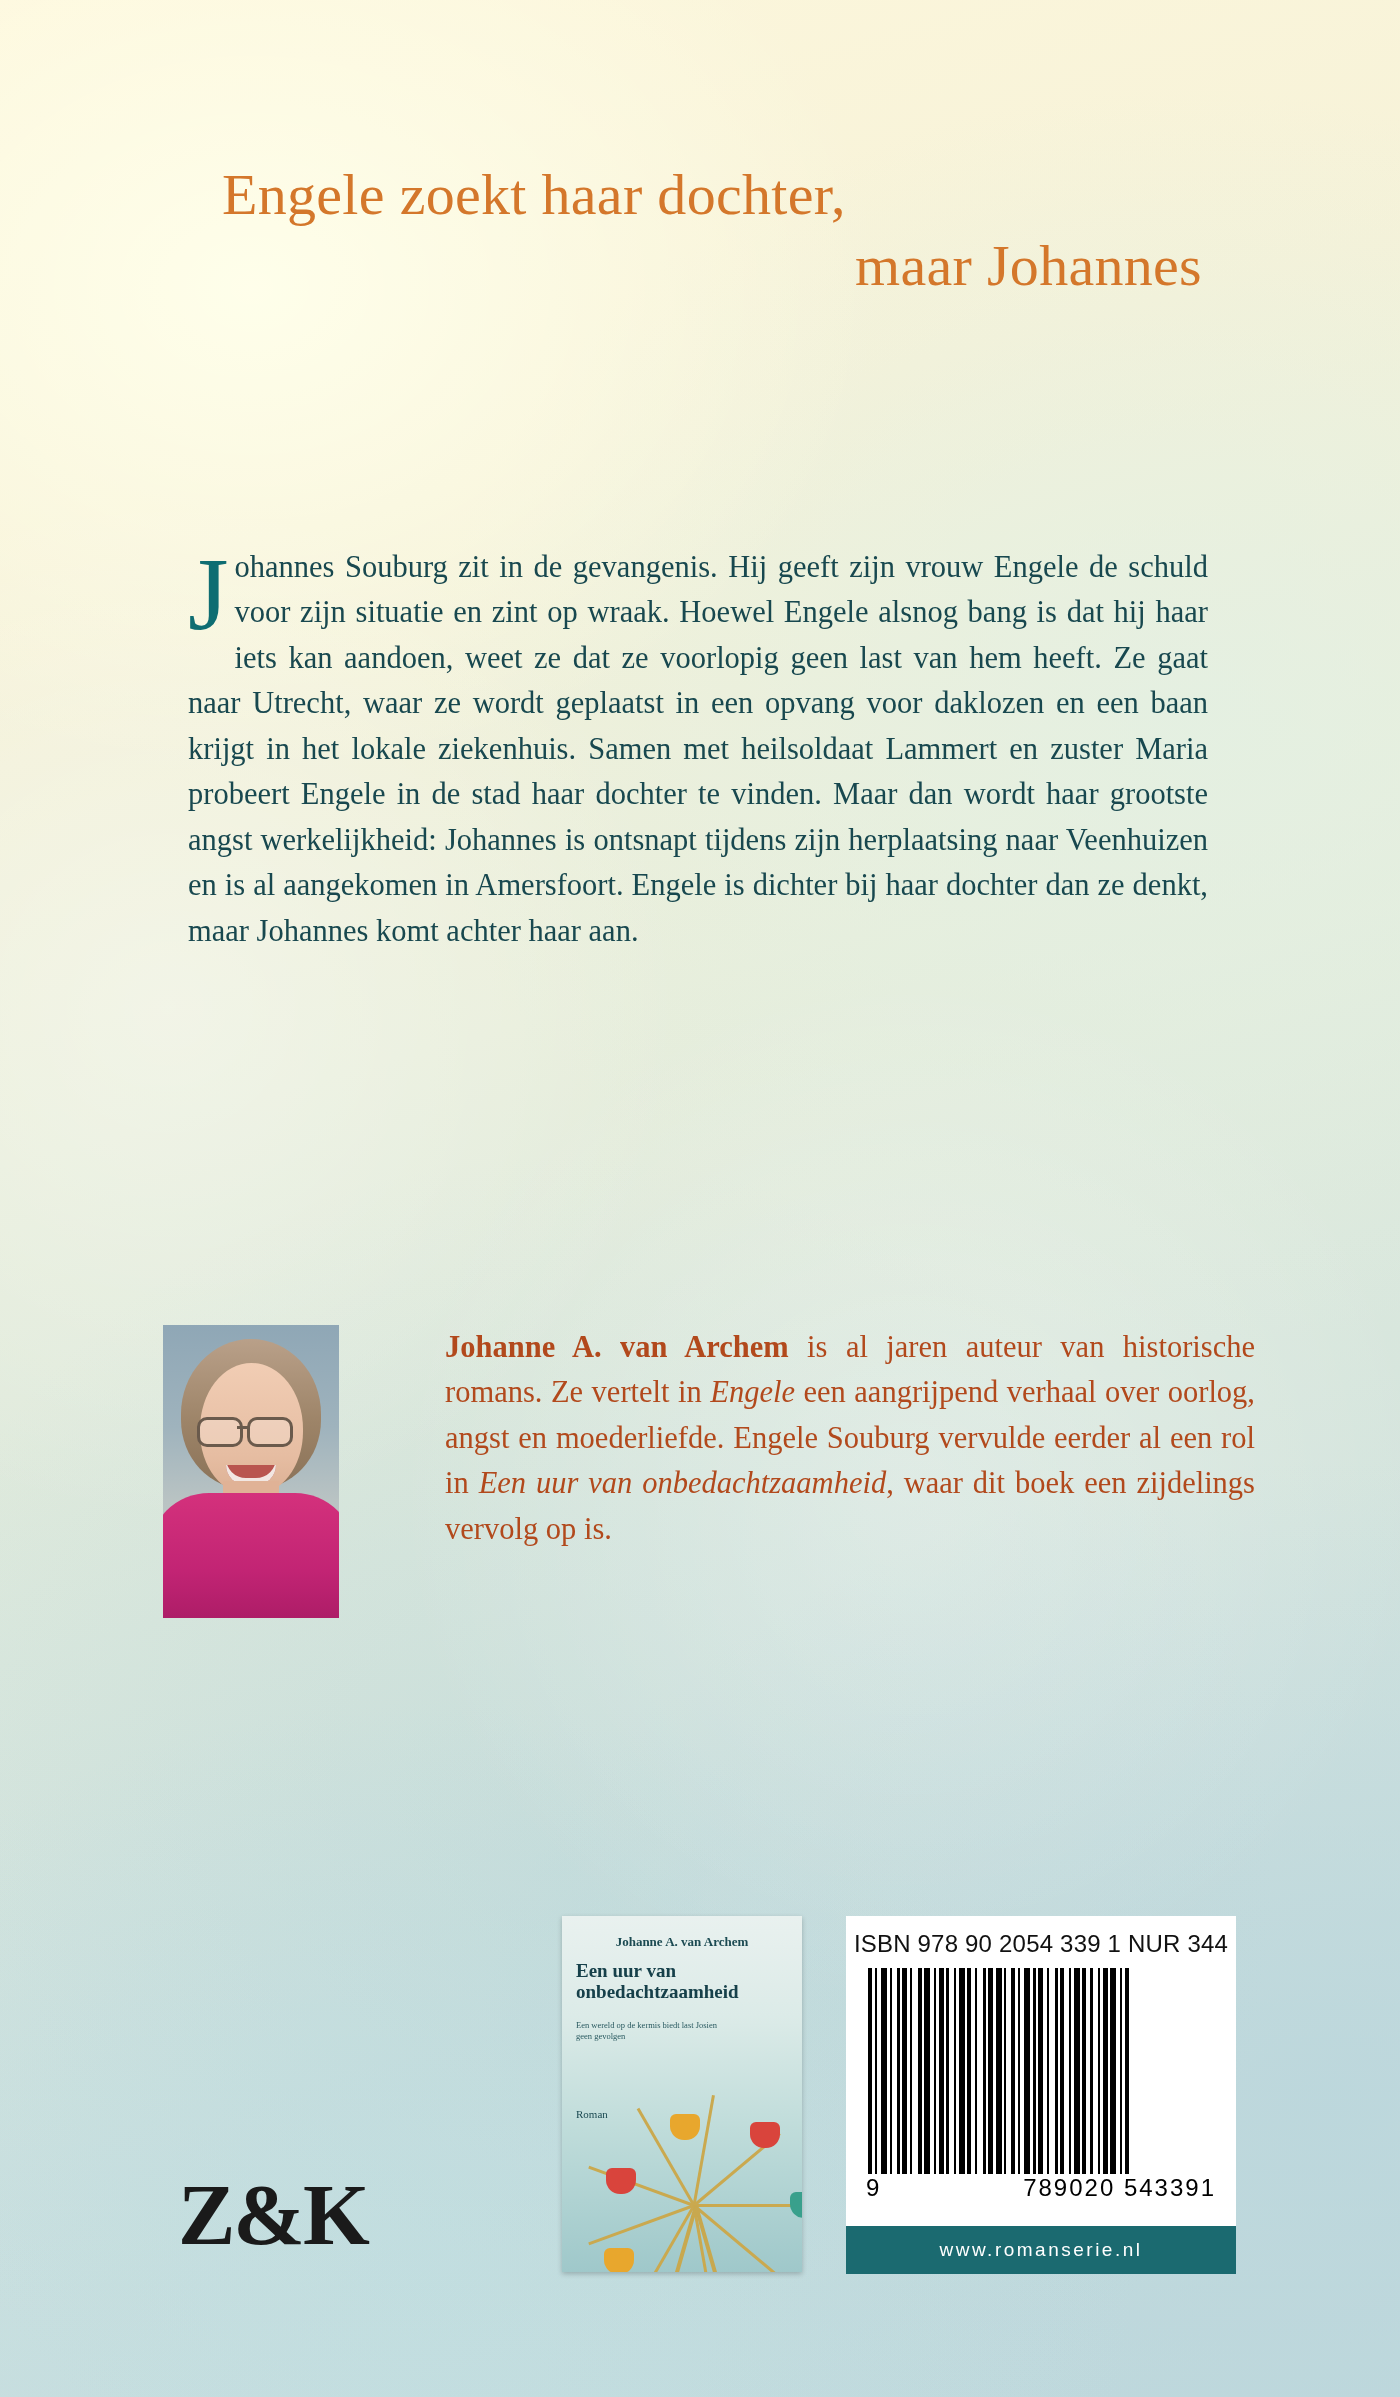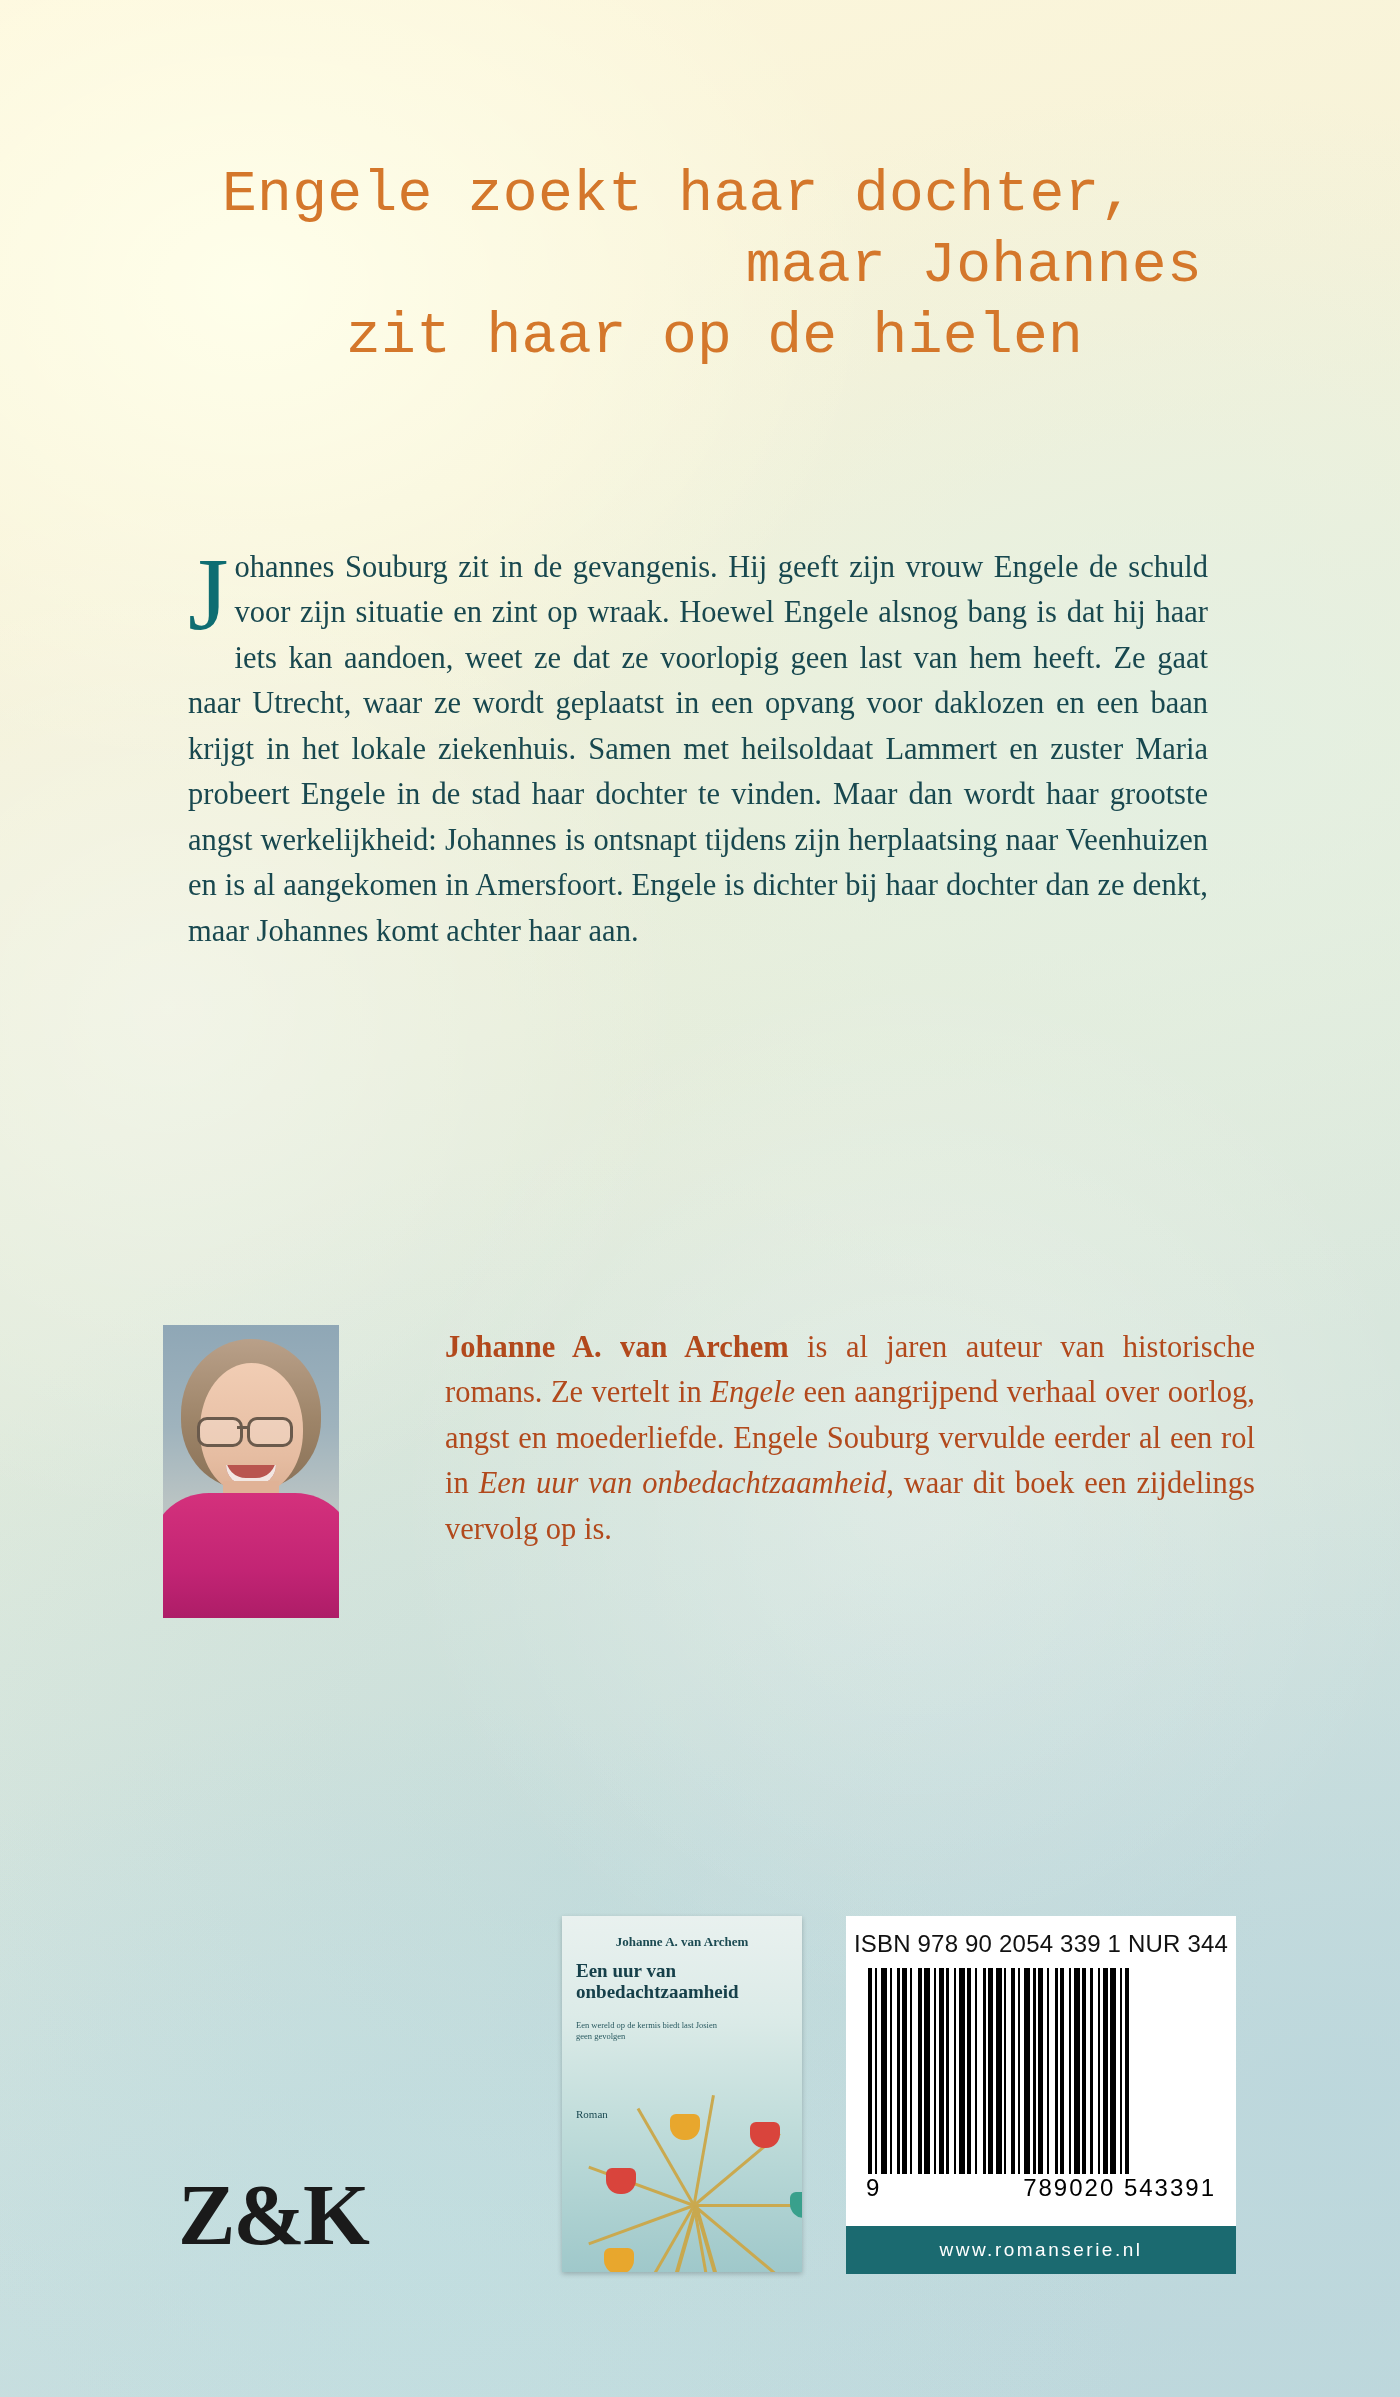--- a/index.html
+++ b/index.html
@@ -37,21 +37,21 @@
   .headline {
     position: absolute;
     left: 222px;
     top: 160px;
     width: 980px;
     color: #d4772b;
     font-size: 58px;
     line-height: 1.22;
     letter-spacing: 0.3px;
     font-weight: 400;
-    font-family: Liberation Mono, monospace;
+    font-family: Liberation Serif, serif;
   }
   .headline .l1 { display: block; text-align: left; }
   .headline .l2 { display: block; text-align: right; padding-left: 196px; }
   .headline .l3 { display: block; text-align: left; padding-left: 124px; }
 
   .blurb {
     position: absolute;
     left: 188px;
     top: 545px;
     width: 1020px;
@@ -318,21 +318,20 @@
 </style>
 </head>
 <body>
 
 <div class="page">
   <div class="grain"></div>
 
   <div class="headline">
     <span class="l1">Engele zoekt haar dochter,</span>
     <span class="l2">maar Johannes</span>
-    <span class="l3">zit haar op de hielen</span>
   </div>
 
   <div class="blurb">
     <span class="dropcap">J</span><span>ohannes Souburg zit in de gevangenis. Hij geeft zijn vrouw Engele de schuld voor zijn situatie en zint op wraak. Hoewel Engele alsnog bang is dat hij haar iets kan aandoen, weet ze dat ze voorlopig geen last van hem heeft. Ze gaat naar Utrecht, waar ze wordt geplaatst in een opvang voor daklozen en een baan krijgt in het lokale ziekenhuis. Samen met heilsoldaat Lammert en zuster Maria probeert Engele in de stad haar dochter te vinden. Maar dan wordt haar grootste angst werkelijkheid: Johannes is ontsnapt tijdens zijn herplaatsing naar Veenhuizen en is al aangekomen in Amersfoort. Engele is dichter bij haar dochter dan ze denkt, maar Johannes komt achter haar aan.</span>
   </div>
 
   <div class="author-block">
     <div class="author-photo">
       <div class="photo-sky"></div>
       <div class="photo-hair"></div>

